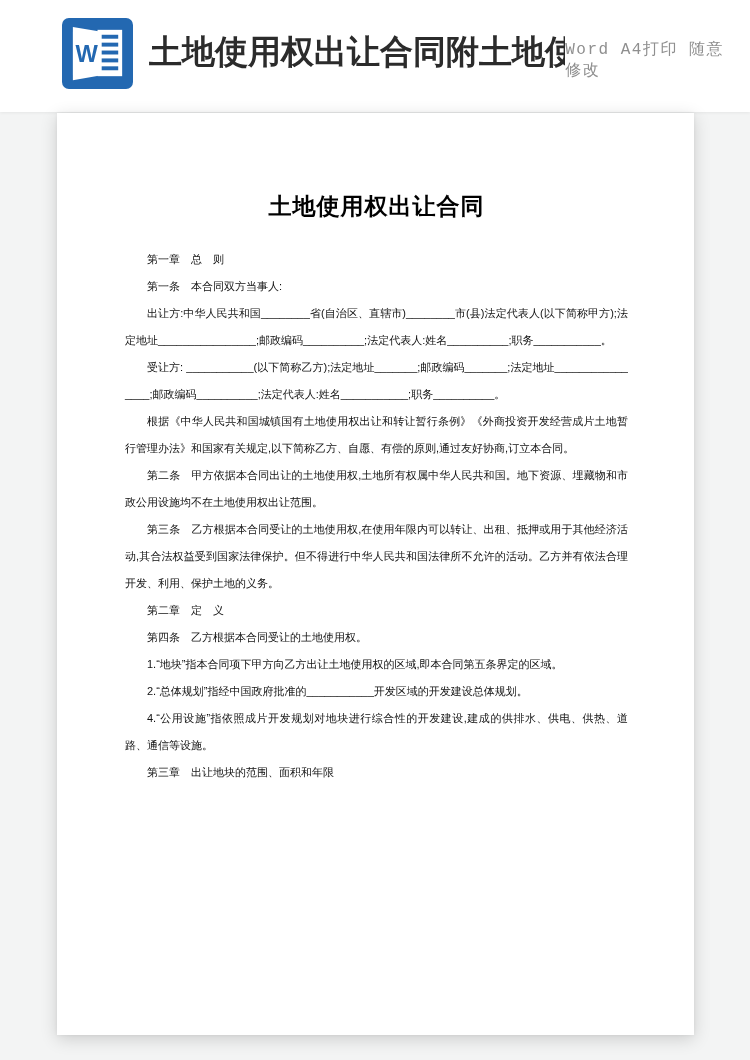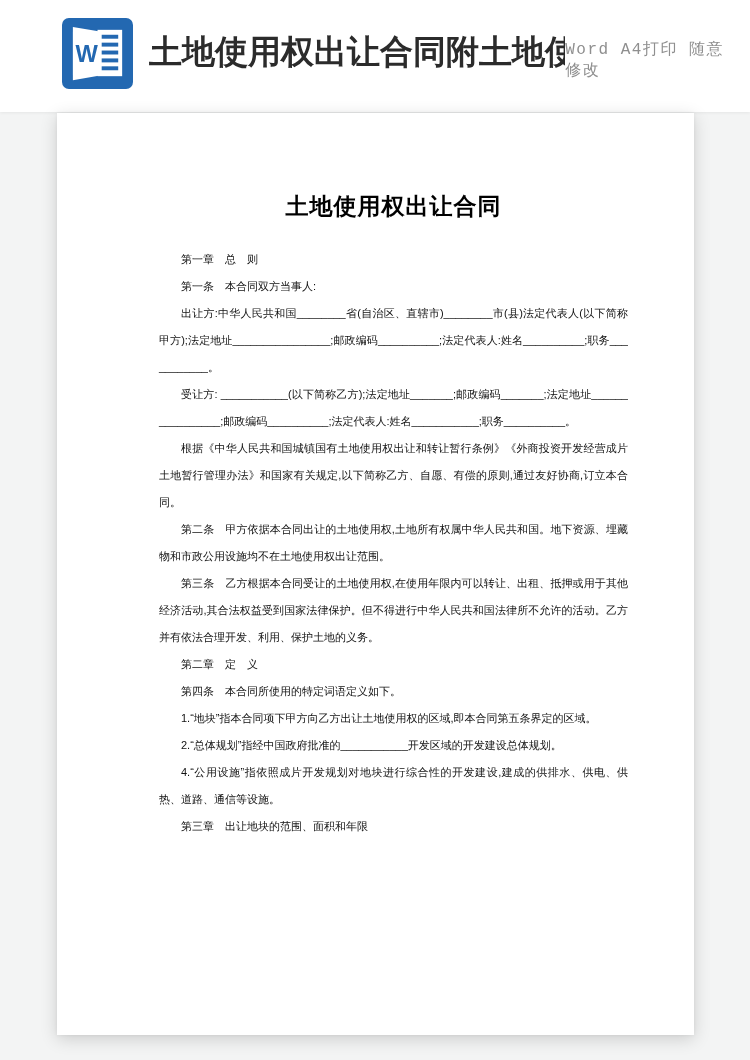--- a/index.html
+++ b/index.html
@@ -32,21 +32,21 @@
   .header-subtitle {
     margin-top: 7px;
     font-size: 16px; color: #8f8f8f; letter-spacing: 1.5px;
     font-family: "Liberation Mono", "DejaVu Sans Mono", monospace;
   }
   .document-page {
     position: absolute; left: 57px; top: 113px;
     width: 637px; height: 922px;
     background: #ffffff;
     box-shadow: 0 4px 16px rgba(0,0,0,0.16), 0 0 4px rgba(0,0,0,0.06);
-    padding: 60px 66px 0 102px;
+    padding: 60px 66px 0 68px;
   }
   .doc-title {
     margin: 18px 0 24px 0;
     text-align: center;
     font-size: 23px; font-weight: bold; color: #000;
     letter-spacing: 1px;
   }
   .para {
     margin: 0;
     font-size: 11px; line-height: 27px;
@@ -81,19 +81,19 @@
   <h1 class="doc-title">土地使用权出让合同</h1>
   <div>
       <p class="para">第一章　总　则</p>
       <p class="para">第一条　本合同双方当事人:</p>
       <p class="para">出让方:中华人民共和国________省(自治区、直辖市)________市(县)法定代表人(以下简称甲方);法定地址________________;邮政编码__________;法定代表人:姓名__________;职务___________。</p>
       <p class="para">受让方: ___________(以下简称乙方);法定地址_______;邮政编码_______;法定地址________________;邮政编码__________;法定代表人:姓名___________;职务__________。</p>
       <p class="para">根据《中华人民共和国城镇国有土地使用权出让和转让暂行条例》《外商投资开发经营成片土地暂行管理办法》和国家有关规定,以下简称乙方、自愿、有偿的原则,通过友好协商,订立本合同。</p>
       <p class="para">第二条　甲方依据本合同出让的土地使用权,土地所有权属中华人民共和国。地下资源、埋藏物和市政公用设施均不在土地使用权出让范围。</p>
       <p class="para">第三条　乙方根据本合同受让的土地使用权,在使用年限内可以转让、出租、抵押或用于其他经济活动,其合法权益受到国家法律保护。但不得进行中华人民共和国法律所不允许的活动。乙方并有依法合理开发、利用、保护土地的义务。</p>
       <p class="para">第二章　定　义</p>
-      <p class="para">第四条　本合同所使用的特定词语定义如下。</p>
+      <p class="para">第四条　乙方根据本合同受让的土地使用权。</p>
       <p class="para">1.“地块”指本合同项下甲方向乙方出让土地使用权的区域,即本合同第五条界定的区域。</p>
       <p class="para">2.“总体规划”指经中国政府批准的___________开发区域的开发建设总体规划。</p>
       <p class="para">4.“公用设施”指依照成片开发规划对地块进行综合性的开发建设,建成的供排水、供电、供热、道路、通信等设施。</p>
       <p class="para">第三章　出让地块的范围、面积和年限</p>
     </div>
 </div>
 
 </body></html>

